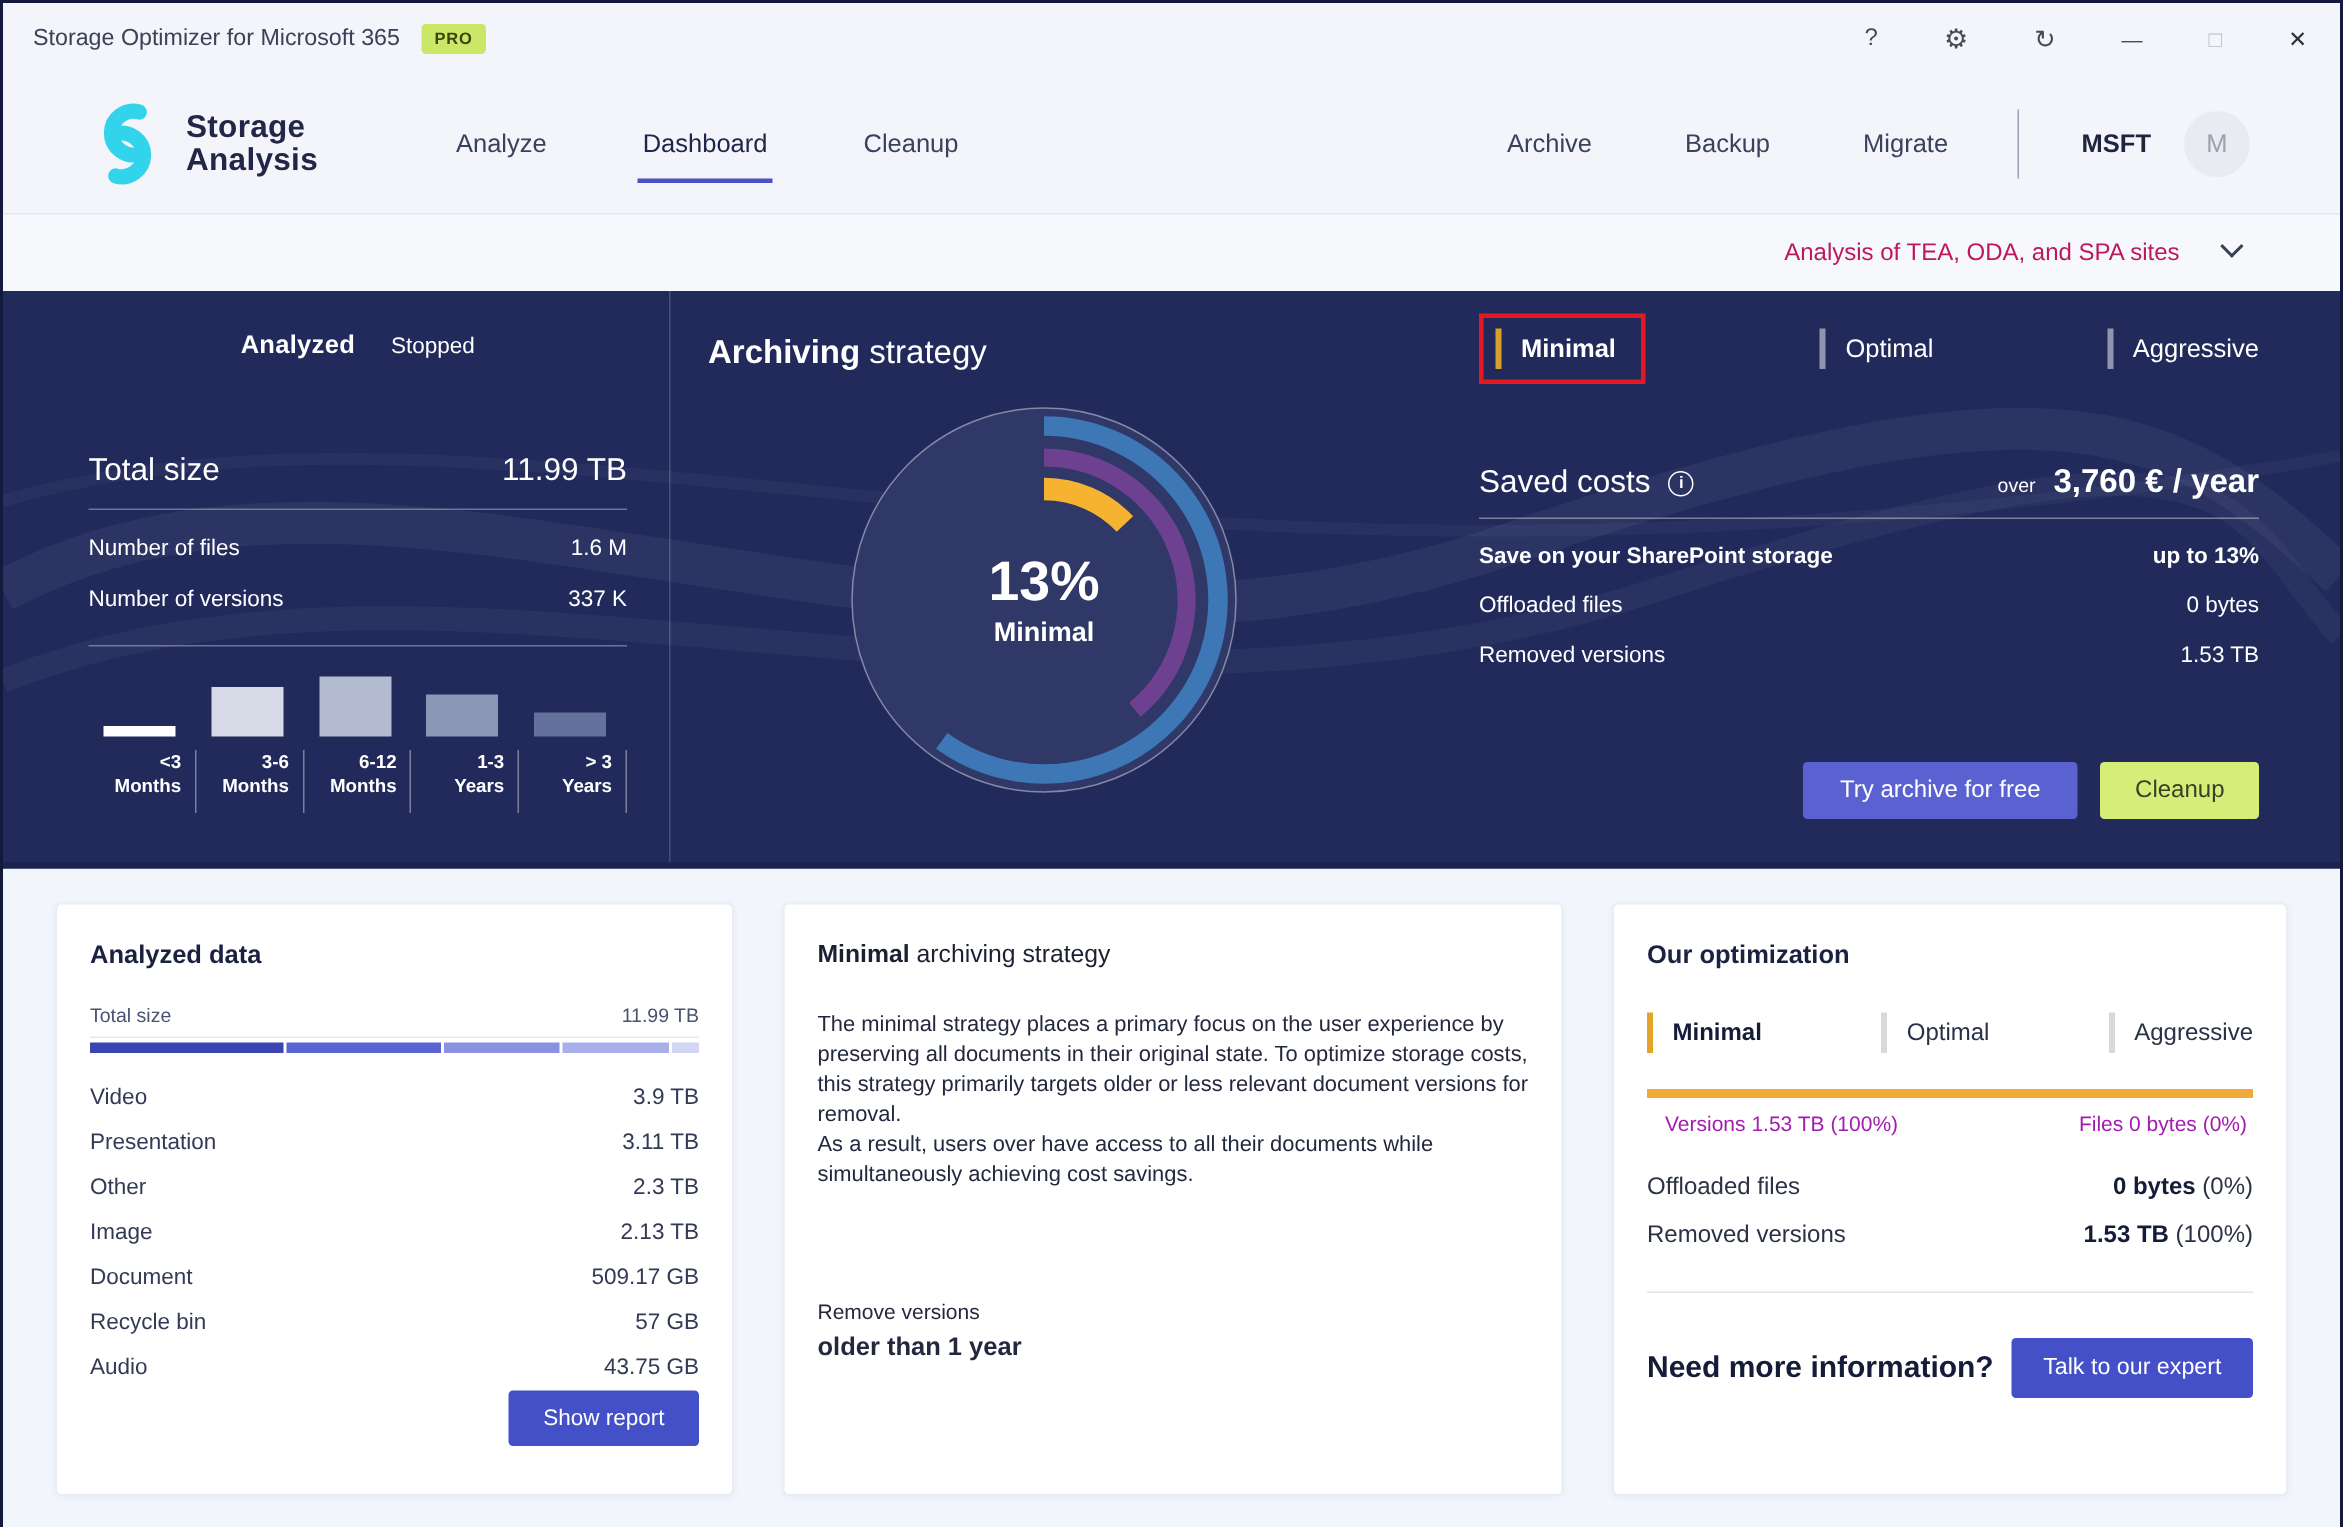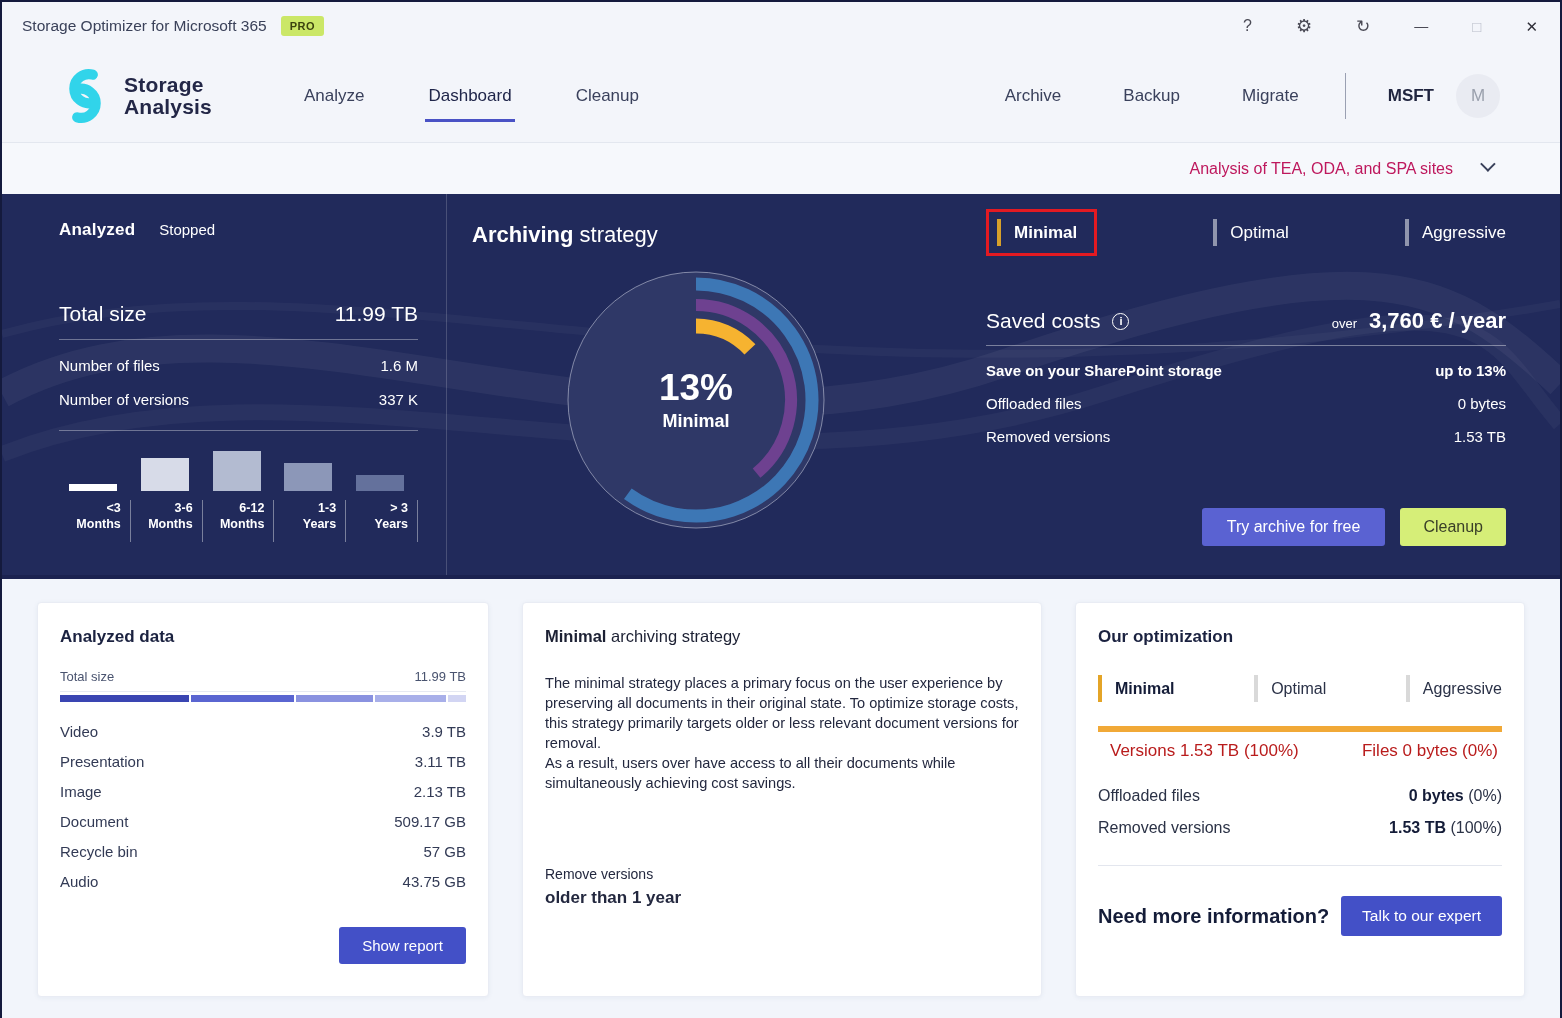--- a/index.html
+++ b/index.html
@@ -36,21 +36,21 @@
 
   
   .site-row { height:52px; background:#f6f8fc; border-top:1px solid #e3e7ef; display:flex; align-items:center; justify-content:flex-end; padding-right:68px; gap:28px; cursor:pointer; }
   .site-label { font-size:16px; color:#be185d; }
   .chev { width:11px; height:11px; border-right:2px solid #39415a; border-bottom:2px solid #39415a; transform:rotate(45deg) translateY(-2px); margin-top:-6px; }
 
   
   .hero { position:relative; height:385px; background:#212a5b; color:#fff; overflow:hidden; border-bottom:4px solid #1b2250; }
   .hero svg.waves { position:absolute; inset:0; }
   .hero-left { position:absolute; left:0; top:0; bottom:0; width:445px; border-right:1px solid rgba(255,255,255,.18); padding:26px 28px 0 57px; }
-  .hl-top { display:flex; justify-content:flex-start; align-items:baseline;gap:24px; }
+  .hl-top { display:flex; justify-content:center; align-items:baseline;gap:24px; }
   .hl-analyzed { font-size:17px; font-weight:bold; letter-spacing:.2px; }
   .hl-status { font-size:15px; }
   .hl-total { display:flex; justify-content:space-between; align-items:baseline; margin-top:62px; padding-bottom:13px; border-bottom:1px solid rgba(255,255,255,.35); font-size:21px; }
   .hl-row { display:flex; justify-content:space-between; font-size:15px; margin-top:17px; }
   .hl-div2 { border-bottom:1px solid rgba(255,255,255,.35); margin-top:22px; }
   .age-chart { display:flex; margin-top:14px; }
   .age-cell { width:72px; display:flex; flex-direction:column; }
   .age-barbox { height:46px; display:flex; align-items:flex-end; }
   .age-bar { width:48px; margin-left:10px; }
   .age-label { margin-top:9px; text-align:right; padding-right:9px; border-right:1px solid rgba(255,255,255,.4); font-size:12.5px; font-weight:bold; line-height:1.3; height:42px; }
@@ -104,21 +104,21 @@
   .c2-remove-label { font-size:14px; }
   .c2-remove-value { font-size:17px; font-weight:bold; margin-top:6px; }
 
   .card3 { flex:1; }
   .opt-tabs { display:flex; justify-content:space-between; align-items:center; margin-top:28px; }
   .opt-tabs .stab-label { font-size:16px; color:#2a3147; }
   .opt-tabs .stab-bar { background:#d9d9d9; }
   .opt-tabs .stab.active .stab-bar { background:#e4a427; }
   .opt-tabs .stab.active .stab-label { font-weight:bold; color:#141c38; }
   .opt-fullbar { height:6px; background:#f1a937; margin-top:24px; }
-  .opt-split { display:flex; justify-content:space-between; font-size:17px; color:#b91c1c; margin-top:9px; padding:0 4px 0 12px; }
+  .opt-split { display:flex; justify-content:space-between; font-size:14px; color:#a21caf; margin-top:9px; padding:0 4px 0 12px; }
   .opt-rows { margin-top:26px; }
   .opt-row { display:flex; justify-content:space-between; font-size:16px; color:#2b3246; margin-top:14px; }
   .opt-row b { color:#141c38; }
   .opt-div { border-top:1px solid #e3e6ee; margin-top:28px; }
   .opt-footer { display:flex; justify-content:space-between; align-items:center; margin-top:30px; }
   .opt-footer-label { font-size:20px; font-weight:bold; color:#141c38; }
   .btn-expert { background:#4350c7; color:#fff; padding:11px 21px; font-size:15.5px; }
 </style>
 </head>
 <body>
@@ -334,20 +334,24 @@
       <div class="ad-rows" data-name="size-breakdown-rows" id="ad-rows">
           <div class="ad-row" data-name="file-type-row">
             <span data-name="file-type-label">Video</span>
             <span data-name="file-type-size">3.9 TB</span>
           </div>
           <div class="ad-row" data-name="file-type-row">
             <span data-name="file-type-label">Presentation</span>
             <span data-name="file-type-size">3.11 TB</span>
           </div>
           <div class="ad-row" data-name="file-type-row">
+            <span data-name="file-type-label">Other</span>
+            <span data-name="file-type-size">2.3 TB</span>
+          </div>
+          <div class="ad-row" data-name="file-type-row">
             <span data-name="file-type-label">Image</span>
             <span data-name="file-type-size">2.13 TB</span>
           </div>
           <div class="ad-row" data-name="file-type-row">
             <span data-name="file-type-label">Document</span>
             <span data-name="file-type-size">509.17 GB</span>
           </div>
           <div class="ad-row" data-name="file-type-row">
             <span data-name="file-type-label">Recycle bin</span>
             <span data-name="file-type-size">57 GB</span>

